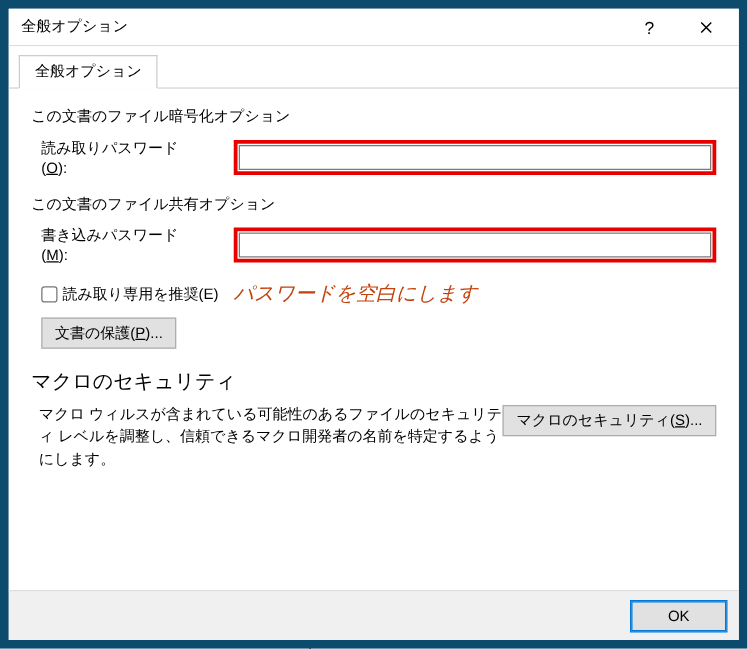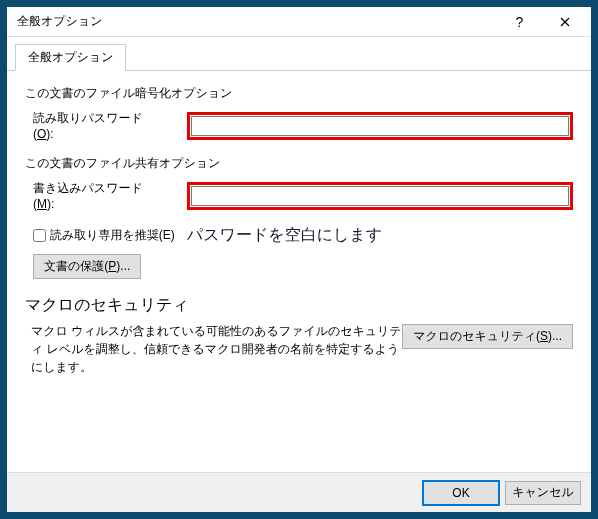--- a/index.html
+++ b/index.html
@@ -105,23 +105,24 @@
       display: flex;
       align-items: center;
       margin: 4px 0 8px 8px;
     }
     .checkbox-row input[type=checkbox] {
       margin-right: 4px;
       width: 13px;
       height: 13px;
     }
     .annotation {
-      color: #0f172a;
+      color: #c2410c;
       font-size: 16px;
       margin-left: 12px;
+      font-style: italic;
     }
     .btn {
       background: #e1e1e1;
       border: 1px solid #adadad;
       padding: 3px 10px;
       font-size: 12px;
       font-family: inherit;
     }
     .btn .accel { text-decoration: underline; }
     .protect-btn {
@@ -237,15 +238,14 @@
       </button>
     </div>
 
     <svg class="cursor" width="16" height="20" viewBox="0 0 16 20">
       <path d="M1 1 L1 15 L5 12 L8 18 L10 17 L7 11 L12 11 Z" fill="#fff" stroke="#000" stroke-width="1"></path>
     </svg>
   </div>
 
   <div class="footer">
     <button class="btn primary">OK</button>
-    <button class="btn">キャンセル</button>
   </div>
 </div>
 
 </body></html>

